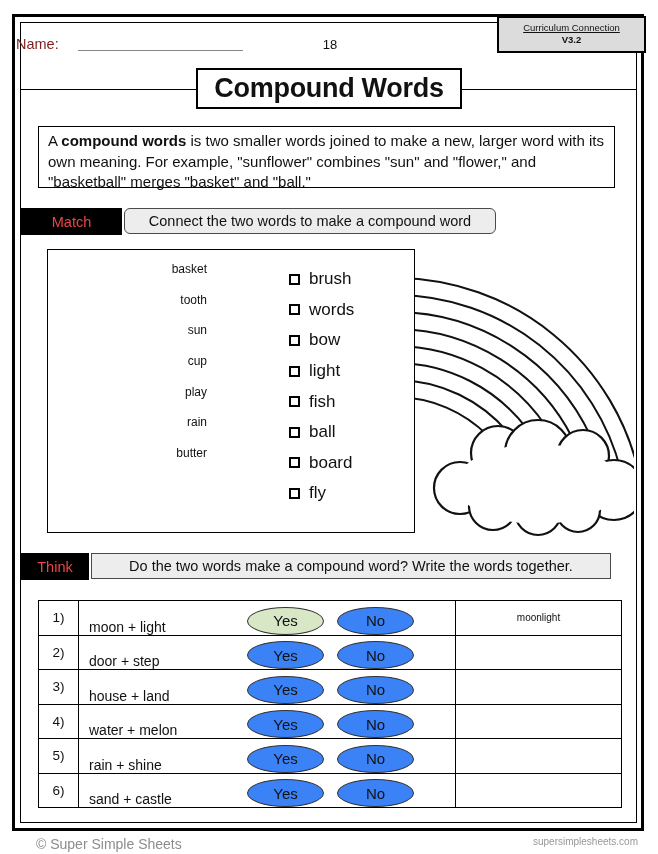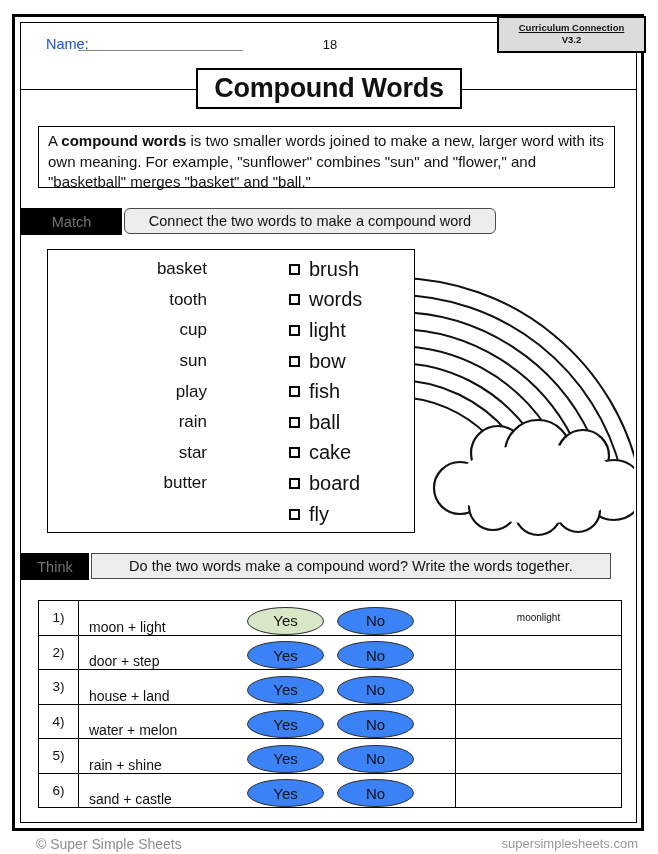--- a/index.html
+++ b/index.html
@@ -6,54 +6,54 @@
   html,body { background:#fff; }
   #page {
     position:relative; width:658px; height:854px; background:#fff;
     font-family:"Liberation Sans","DejaVu Sans",sans-serif; color:#111; overflow:hidden;
   }
   
   .border-outer { position:absolute; left:12px; top:14px; width:632px; height:817px; border:3.5px solid #000; }
   .border-inner { position:absolute; left:20px; top:22px; width:617px; height:801px; border:1.3px solid #000; }
 
   
-  .name-label { position:absolute; left:46px; top:36px; font-size:14.5px; color:#1d4ed8; }
+  .name-label { position:absolute; left:16px; top:36px; font-size:14.5px; color:#7f1d1d; }
   .name-line  { position:absolute; left:78px; top:34px; width:165px; height:17px; border-bottom:1.4px solid #888; }
   .page-num   { position:absolute; left:300px; top:37px; width:60px; text-align:center; font-size:13px; }
   .curr-box   { position:absolute; left:497px; top:16px; width:149px; height:37px; background:#dcdcdc;
                 border:2px solid #000; text-align:center; padding-top:4px; z-index:4; }
-  .curr-line1 { font-size:9.5px; font-weight:bold; text-decoration:underline; }
+  .curr-line1 { font-size:9.5px; font-weight:normal; text-decoration:underline; }
   .curr-line2 { font-size:9.5px; font-weight:bold; margin-top:1px; }
   .separator  { position:absolute; left:21px; top:89px; width:616px; border-top:1.6px solid #000; }
   .title-box  { position:absolute; left:196px; top:68px; width:266px; height:41px; background:#fff;
                 border:2px solid #000; z-index:3; display:flex; align-items:center; justify-content:center;
                 font-size:27px; font-weight:bold; letter-spacing:-0.3px;text-align:center; }
 
   
   .intro-box { position:absolute; left:38px; top:126px; width:577px; height:62px; border:1.6px solid #000;
                padding:4px 9px; font-size:15px; line-height:20.5px; }
 
   
-  .sec-label { position:absolute; background:#000; color:#737373; display:flex; align-items:center;
+  .sec-label { position:absolute; background:#000; color:#ef4444; display:flex; align-items:center;
                justify-content:center; font-size:14.5px; height:27px; z-index:2; }
   .sec-instr { position:absolute; background:#ededed; border:1.6px solid #4a4a4a; height:26px;
                display:flex; align-items:center; justify-content:center; font-size:14.5px; }
   .match-label { left:21px; top:208px; width:101px; }
   .match-instr { left:124px; top:208px; width:372px;border-radius:6px; }
   .think-label { left:21px; top:553px; width:68px;text-align:center; }
   .think-instr { left:91px; top:553px; width:520px; }
 
   
   .match-box { position:absolute; left:47px; top:249px; width:368px; height:284px; background:#fff;
                border:1.6px solid #000; z-index:2; padding-top:4px; }
   .match-row { position:relative; height:30.6px; }
   .mleft  { position:absolute; left:0; top:0; width:159px; height:100%; display:flex; align-items:center;
-            justify-content:flex-end; font-size:17px; }
-  .mright { position:absolute; left:241px; top:0; height:100%; display:flex; align-items:center; gap:9px;
-            font-size:20px; }
+            justify-content:flex-end; font-size:12px; }
+  .mright { position:absolute; left:241px; top:10px; height:100%; display:flex; align-items:center; gap:9px;
+            font-size:17px; }
   .cbox { width:11px; height:11px; border:2.5px solid #000; flex:0 0 auto; }
 
   
   .rainbow-svg { position:absolute; left:398px; top:248px; z-index:1; }
 
   
   .think-table { position:absolute; left:38px; top:600px; width:584px; height:208px; border:1.6px solid #000;
                  display:flex; flex-direction:column; z-index:2; background:#fff; }
   .trow { flex:1 1 0; display:flex; border-bottom:1.4px solid #000; }
   .trow:last-child { border-bottom:none; }
@@ -61,21 +61,21 @@
           font-size:13.5px; }
   .twords { width:377px; border-right:1.4px solid #000; display:flex; align-items:flex-end; }
   .tword-text { padding-left:10px; width:168px; font-size:14px; }
   .oval { width:77px; height:28px; border:1.6px solid #333; border-radius:50%; display:flex; align-items:center;
           justify-content:center; font-size:15px; background:#3b82f6; margin-right:13px; cursor:default; }
   .oval.selected { background:#d8e7c6; }
   .tans { flex:1; display:flex; align-items:center; justify-content:center; font-size:10px; }
 
   
   .footer-left  { position:absolute; left:36px;  top:836px; font-size:14px; color:#8d8d8d; }
-  .footer-right { position:absolute; right:20px; top:836px; font-size:13px;   color:#979797; }
+  .footer-right { position:absolute; right:20px; top:836px; font-size:10px;   color:#979797; }
 </style>
 </head>
 <body>
 
 <div id="page">
   <div class="border-outer"></div>
   <div class="border-inner"></div>
 
   <span class="name-label">Name:</span>
   <div class="name-line"></div>
@@ -125,52 +125,45 @@
         </span>
     </div>
     <div class="match-row">
       <span class="mleft">tooth</span>
       <span class="mright">
           <span class="cbox"></span>
           <span>words</span>
         </span>
     </div>
     <div class="match-row">
+      <span class="mleft">sun</span>
+      <span class="mright">
+          <span class="cbox"></span>
+          <span>bow</span>
+        </span>
+    </div>
+    <div class="match-row">
       <span class="mleft">cup</span>
       <span class="mright">
           <span class="cbox"></span>
           <span>light</span>
         </span>
     </div>
     <div class="match-row">
-      <span class="mleft">sun</span>
-      <span class="mright">
-          <span class="cbox"></span>
-          <span>bow</span>
-        </span>
-    </div>
-    <div class="match-row">
       <span class="mleft">play</span>
       <span class="mright">
           <span class="cbox"></span>
           <span>fish</span>
         </span>
     </div>
     <div class="match-row">
       <span class="mleft">rain</span>
       <span class="mright">
           <span class="cbox"></span>
           <span>ball</span>
-        </span>
-    </div>
-    <div class="match-row">
-      <span class="mleft">star</span>
-      <span class="mright">
-          <span class="cbox"></span>
-          <span>cake</span>
         </span>
     </div>
     <div class="match-row">
       <span class="mleft">butter</span>
       <span class="mright">
           <span class="cbox"></span>
           <span>board</span>
         </span>
     </div>
     <div class="match-row">

